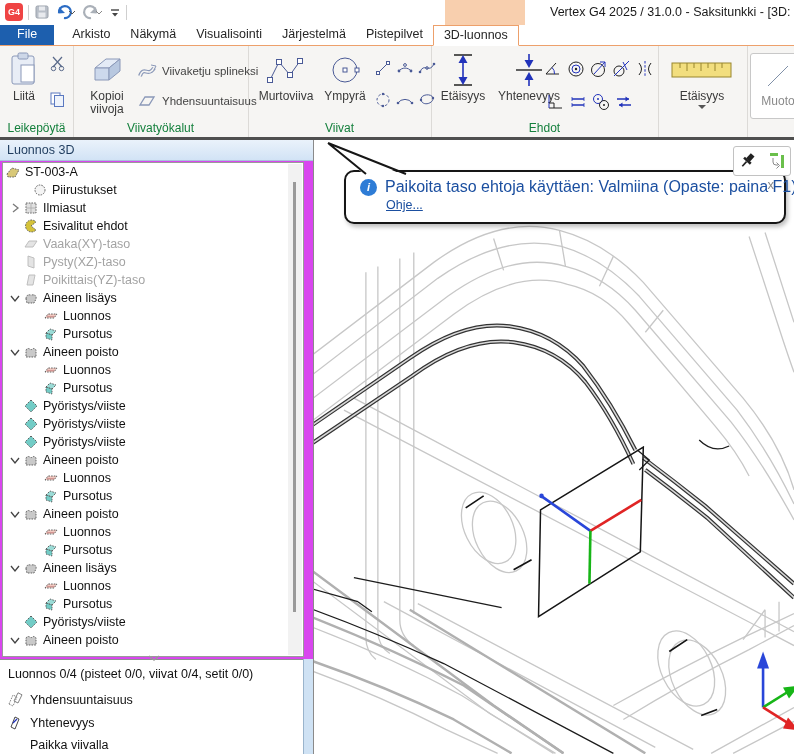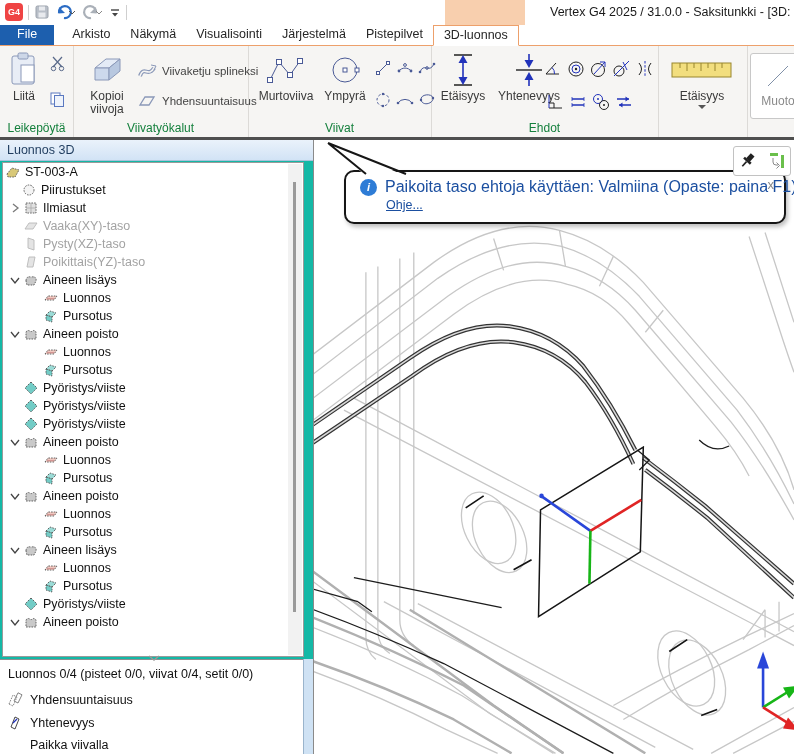--- a/index.html
+++ b/index.html
@@ -32,21 +32,21 @@
   .rsm{position:absolute;}
   .rrow{position:absolute;display:flex;align-items:center;gap:5px;font-size:11.5px;color:#444;white-space:nowrap;}
   .vicon{position:absolute;width:18px;height:18px;}
   .caret{width:0;height:0;border-left:4px solid transparent;border-right:4px solid transparent;
          border-top:4px solid #555;margin:2px auto 0;}
   .ctxbox{position:absolute;left:750px;top:7px;width:90px;height:64px;background:#fff;
           border:1px solid #c8c8c8;border-radius:3px;}
   .ctxbtn{position:absolute;top:4px;display:flex;flex-direction:column;align-items:center;
           font-size:12px;color:#8a8a8a;}
   
-  .sidebar{position:absolute;left:0;top:140px;width:313px;height:614px;background:#14b8a6;}
+  .sidebar{position:absolute;left:0;top:140px;width:313px;height:614px;background:#d946ef;}
   .sb-header{position:absolute;left:0;top:0;width:313px;height:21px;line-height:21px;padding-left:7px;
              box-sizing:border-box;font-size:12.5px;color:#1f3c5e;
              background:linear-gradient(#eaf2fb,#d2e3f5);border-bottom:1px solid #a9c1d9;}
   .tree{position:absolute;left:2px;top:22px;width:302px;height:495px;background:#fff;
         border:1px solid #9a9a9a;box-sizing:border-box;overflow:hidden;}
   .trow{height:18px;line-height:18px;display:flex;align-items:center;font-size:12.5px;color:#111;white-space:nowrap;}
   .trow.dis{color:#a3a3a3;}
   .texp{width:16px;height:16px;flex:0 0 16px;display:flex;align-items:center;justify-content:center;}
   .tico{width:16px;height:16px;flex:0 0 16px;margin-right:4px;display:flex;align-items:center;justify-content:center;}
   .scrollbar{position:absolute;right:1px;top:1px;width:14px;height:491px;background:#f2f2f2;}
@@ -365,21 +365,21 @@
       <div class="scroll-thumb"></div>
     </div>
   <div class="trow" style="padding-left: 2px;">
         <span class="tico">
           <svg width="14" height="14" viewBox="0 0 14 14">
             <path d="M1 9 L6 3 L13 5 L9 12 L2 12 Z" stroke="#555" stroke-width="0.9" stroke-dasharray="1.6 1.1" fill="#d8c878"></path>
           </svg>
         </span>
         <span>ST-003-A</span>
       </div>
-      <div class="trow" style="padding-left: 2px;">
+      <div class="trow" style="padding-left: 13px;">
         <span class="texp"></span>
         <span class="tico">
           <svg width="14" height="14" viewBox="0 0 14 14">
             <circle cx="7" cy="7" r="5" stroke="#555" stroke-width="0.9" stroke-dasharray="1.6 1.1" fill="#f4f4f4"></circle>
           </svg>
         </span>
         <span>Piirustukset</span>
       </div>
       <div class="trow" style="padding-left: 4px;">
         <span class="texp">
@@ -387,20 +387,29 @@
             <path d="M2 2 L7 6 L2 10" fill="none" stroke="#7a7a7a" stroke-width="1.3"></path>
           </svg>
         </span>
         <span class="tico">
           <svg width="14" height="14" viewBox="0 0 14 14">
             <rect x="2" y="2" width="10" height="10" stroke="#555" stroke-width="0.9" stroke-dasharray="1.6 1.1" fill="#e0e0e0"></rect>
             <path d="M2 7 H12 M7 2 V12" stroke="#aaa" stroke-width="0.8"></path>
           </svg>
         </span>
         <span>Ilmiasut</span>
+      </div>
+      <div class="trow" style="padding-left: 4px;">
+        <span class="texp"></span>
+        <span class="tico">
+          <svg width="14" height="14" viewBox="0 0 14 14">
+            <path d="M7 7 L12 3 A6 6 0 1 0 12 11 Z" stroke="#555" stroke-width="0.9" stroke-dasharray="1.6 1.1" fill="#d4c23a"></path>
+          </svg>
+        </span>
+        <span>Esivalitut ehdot</span>
       </div>
       <div class="trow dis" style="padding-left: 4px;">
         <span class="texp"></span>
         <span class="tico">
           <svg width="14" height="14" viewBox="0 0 14 14">
             <path d="M1 10 L5 4 L13 4 L9 10 Z" stroke="#b9b9b9" fill="#e4e4e4" stroke-width="0.9"></path>
           </svg>
         </span>
         <span>Vaaka(XY)-taso</span>
       </div>

